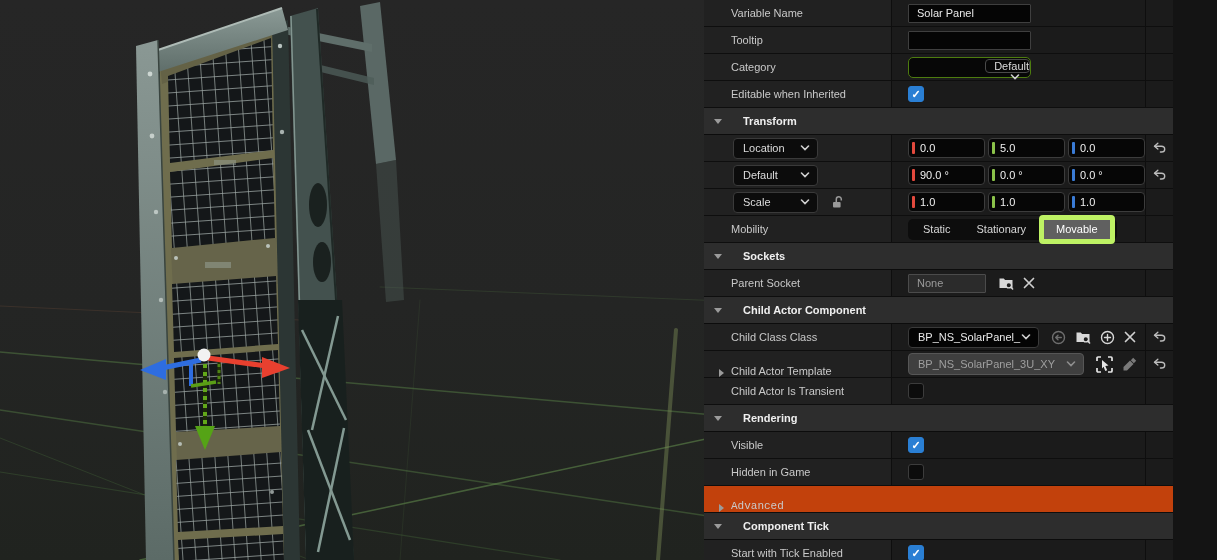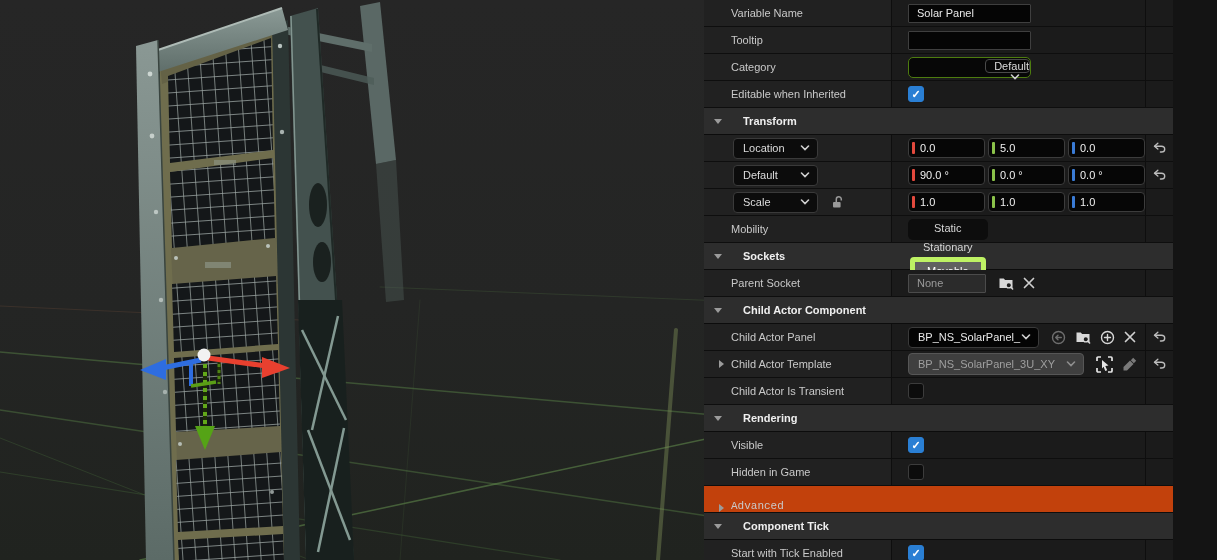--- a/index.html
+++ b/index.html
@@ -4,21 +4,21 @@
 <style>
   html,body{margin:0;padding:0;background:#141414;}
   body{width:1217px;height:560px;overflow:hidden;font-family:"Liberation Sans",sans-serif;position:relative;}
   
   #viewport{position:absolute;left:0;top:0;width:748px;height:560px;background:linear-gradient(180deg,#262626 0%,#242524 55%,#20231f 100%);}
   
   #details{position:absolute;left:704px;top:0;width:469px;height:560px;background:#1b1b1b;font-size:11px;color:#c9c9c9;}
   .row{height:26px;display:grid;grid-template-columns:188px 254px 27px;border-bottom:1px solid #0e0e0e;background:#1b1b1b;}
   .ncol{background:#212121;display:flex;align-items:center;padding-left:27px;border-right:1px solid #0e0e0e;color:#c9c9c9;white-space:nowrap;overflow:hidden;}
   .ncol.dd-col{padding-left:29px;}
-  .ncol.exp-col{padding-left:15px;gap:7px;}
+  .ncol.exp-col{padding-left:15px;gap:7px;align-items:flex-end;}
   .vcol{display:flex;align-items:center;padding-left:16px;border-right:1px solid #0e0e0e;background:#1b1b1b;gap:3px;}
   .rcol{display:flex;align-items:center;justify-content:center;background:#1b1b1b;}
   .sect{height:26px;display:flex;align-items:center;gap:21px;padding-left:10px;background:#2d2d2d;border-bottom:1px solid #0c0c0c;color:#efefef;font-weight:bold;}
   .advrow{height:26px;display:flex;align-items:flex-end;gap:7px;padding-left:15px;background:#c2410c;border-bottom:1px solid #0e0e0e;color:#c9c9c9;font-family:Liberation Mono, monospace;}
   .tri-d{width:0;height:0;border-left:4px solid transparent;border-right:4px solid transparent;border-top:5px solid #9b9b9b;}
   .tri-r{width:0;height:0;border-top:4px solid transparent;border-bottom:4px solid transparent;border-left:5px solid #9b9b9b;}
   .tinput{width:113px;height:17px;background:#050505;border:1px solid #3f3f3f;border-radius:1px;color:#e8e8e8;font-size:11px;font-family:"Liberation Sans",sans-serif;padding:0 0 0 8px;outline:none;}
   .tinput.grayed{background:#2b2b2b;border-color:#4b4b4b;color:#9a9a9a;width:68px;border-radius:1px;}
   .combo{width:121px;height:19px;background:#070707;border:1px solid #4d7c0f;border-radius:5px;display:flex;align-items:flex-end;flex-direction:column;}
   .combo .inner{flex:1;height:15px;margin:1px 0 1px 2px;border:1px solid #4a4a4a;border-radius:4px;display:flex;align-items:center;padding-left:8px;color:#dcdcdc;}
@@ -26,21 +26,21 @@
   .dd{width:83px;height:19px;background:#0c0c0c;border:1px solid #3a3a3a;border-radius:4px;display:flex;align-items:center;color:#dcdcdc;}
   .dd .lbl{flex:1;padding-left:9px;}
   .dd .chv{padding-right:7px;display:flex;align-items:center;}
   .dd.classdd{width:129px;background:#040404;color:#e9e9e9;}
   .dd.tmpl{width:174px;height:20px;background:#3f3f3f;border-color:#565656;color:#9f9f9f;}
   .axis{position:relative;width:74px;height:18px;background:#060606;border:1px solid #3c3c3c;border-radius:4px;display:flex;align-items:center;padding-left:11px;color:#f0f0f0;}
   .axis::before{content:"";position:absolute;left:3px;top:3px;bottom:3px;width:3px;border-radius:1px;background:var(--c);}
   .cb{width:14px;height:14px;border-radius:3px;background:#0c0c0c;border:1px solid #3c3c3c;display:flex;align-items:center;justify-content:center;font-weight:bold;font-size:11px;color:transparent;}
   .cb[data-checked="true"]{background:#2a7fd4;border-color:#2a7fd4;color:#fff;}
   .cb::after{content:"✓";}
-  .seg{display:flex;align-items:center;background:#0d0d0d;border-radius:5px;height:21px;padding:0 2px;flex-direction:column;}
+  .seg{display:flex;align-items:center;background:#0d0d0d;border-radius:5px;height:21px;padding:0 2px;}
   .seg span{padding:0 13px;color:#d6d6d6;line-height:19px;}
   .seg span.sel{background:#606060;border:5px solid #bef264;border-radius:4px;color:#fff;padding:0 12px;}
   .ico{display:flex;align-items:center;justify-content:center;}
   .icons{display:flex;align-items:center;gap:9px;margin-left:9px;}
   svg{display:block;}
 </style>
 </head>
 <body>
 
 <div id="viewport">
@@ -318,21 +318,21 @@
     <div class="rcol"></div>
   </div>
 
   <div class="sect">
     <span class="tri-d"></span>
     <span>Child Actor Component</span>
   </div>
 
   <div class="row">
     <div class="ncol">
-        <span>Child Actor Panel</span>
+        <span>Child Class Class</span>
       </div>
     <div class="vcol">
       <div class="dd classdd">
         <span class="lbl">BP_NS_SolarPanel_</span>
         <span class="chv ico">
             <svg width="10" height="6" viewBox="0 0 10 6">
               <path d="M1.5 1 L5 4.5 L8.5 1" stroke="#cfcfcf" stroke-width="1.6" fill="none" stroke-linecap="round"></path>
             </svg>
           </span>
       </div>

